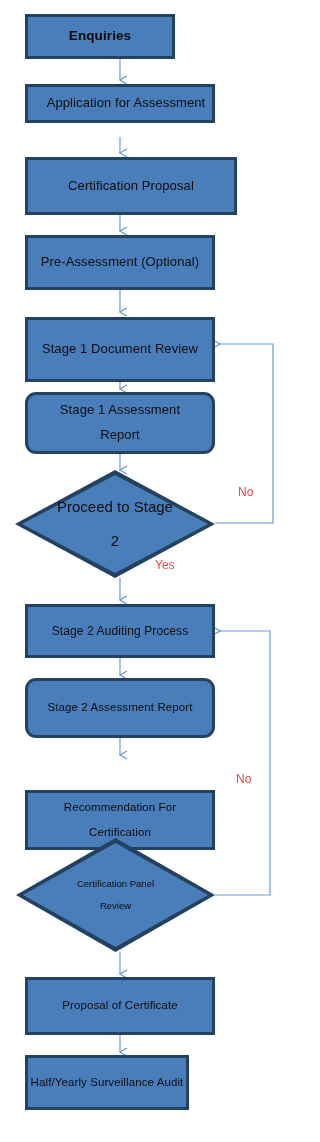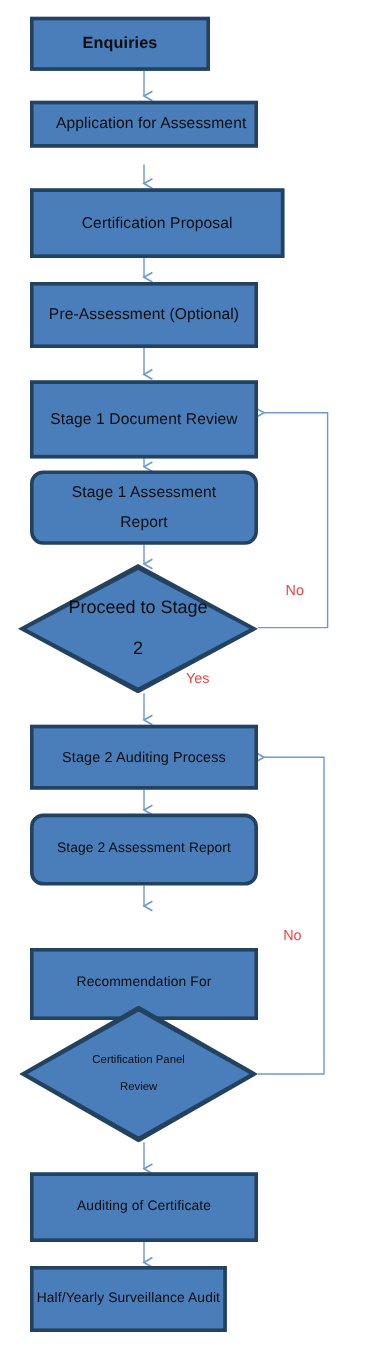--- a/index.html
+++ b/index.html
@@ -157,33 +157,34 @@
   <div class="node" style="left:25px; top:604px; width:190px; height:54px; font-size:12px;">
     <span class="line">Stage 2 Auditing Process</span>
   </div>
 
   <div class="node rounded" style="left:25px; top:678px; width:190px; height:60px; font-size:11.5px;">
     <span class="line">Stage 2 Assessment Report</span>
   </div>
 
   <div class="node" style="left:25px; top:758px; width:190px; height:60px; font-size:11.5px; line-height:2.2;margin-top:32px;">
     <span class="line">Recommendation For</span>
+    <span class="line">Certification</span>
   </div>
 
   <div class="diamond" style="left:16px; top:838px; width:199px; height:114px;">
     <div class="diamond-shape"></div>
     <div class="diamond-inner"></div>
     <div class="diamond-label" style="font-size:9.5px;">
       <span class="line">Certification Panel</span>
       <span class="line">Review</span>
     </div>
   </div>
 
   <div class="node" style="left:25px; top:977px; width:190px; height:58px; font-size:11.5px;">
-    <span class="line">Auditing of Certificate</span>
+    <span class="line">Proposal of Certificate</span>
   </div>
 
   <div class="node" style="left:25px; top:1055px; width:164px; height:55px; font-size:11.5px;">
     <span class="line">Half/Yearly Surveillance Audit</span>
   </div>
 
   <div class="edge-label" style="left:238px; top:485px;">No</div>
 
   <div class="edge-label" style="left:155px; top:558px;">Yes</div>
 

